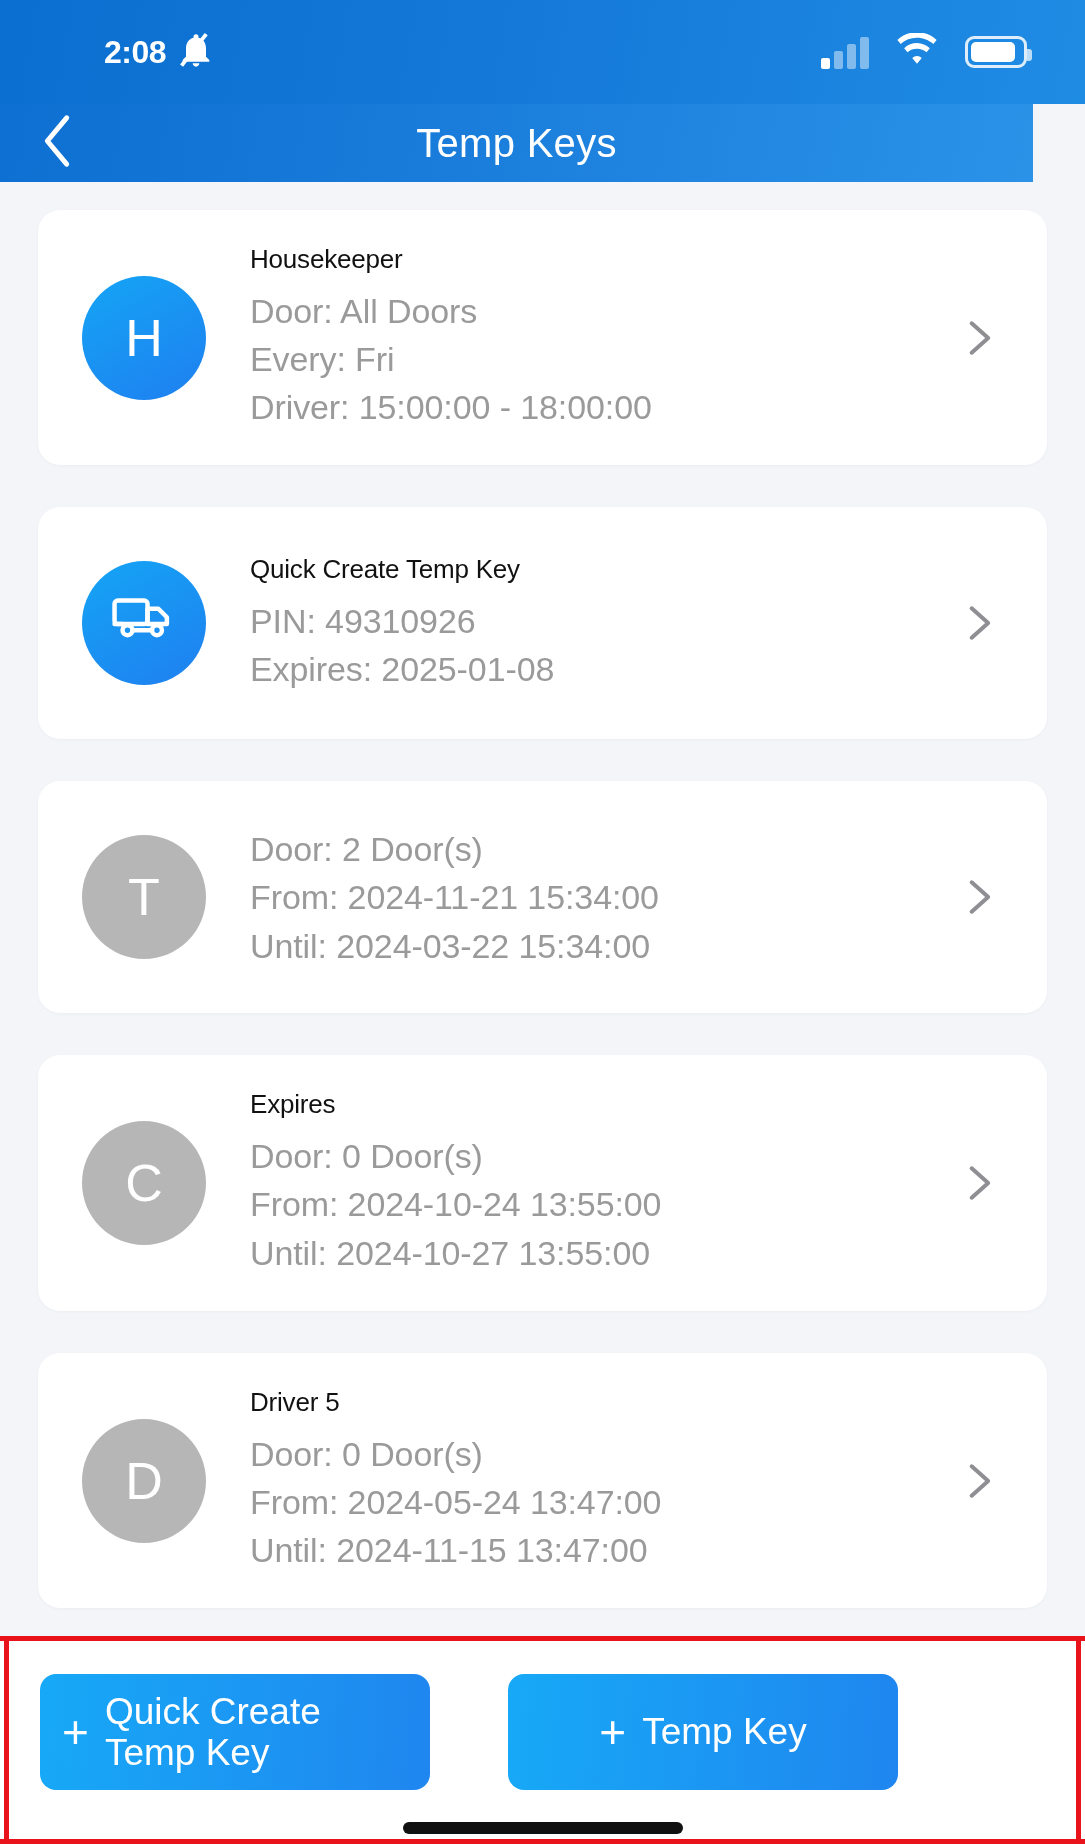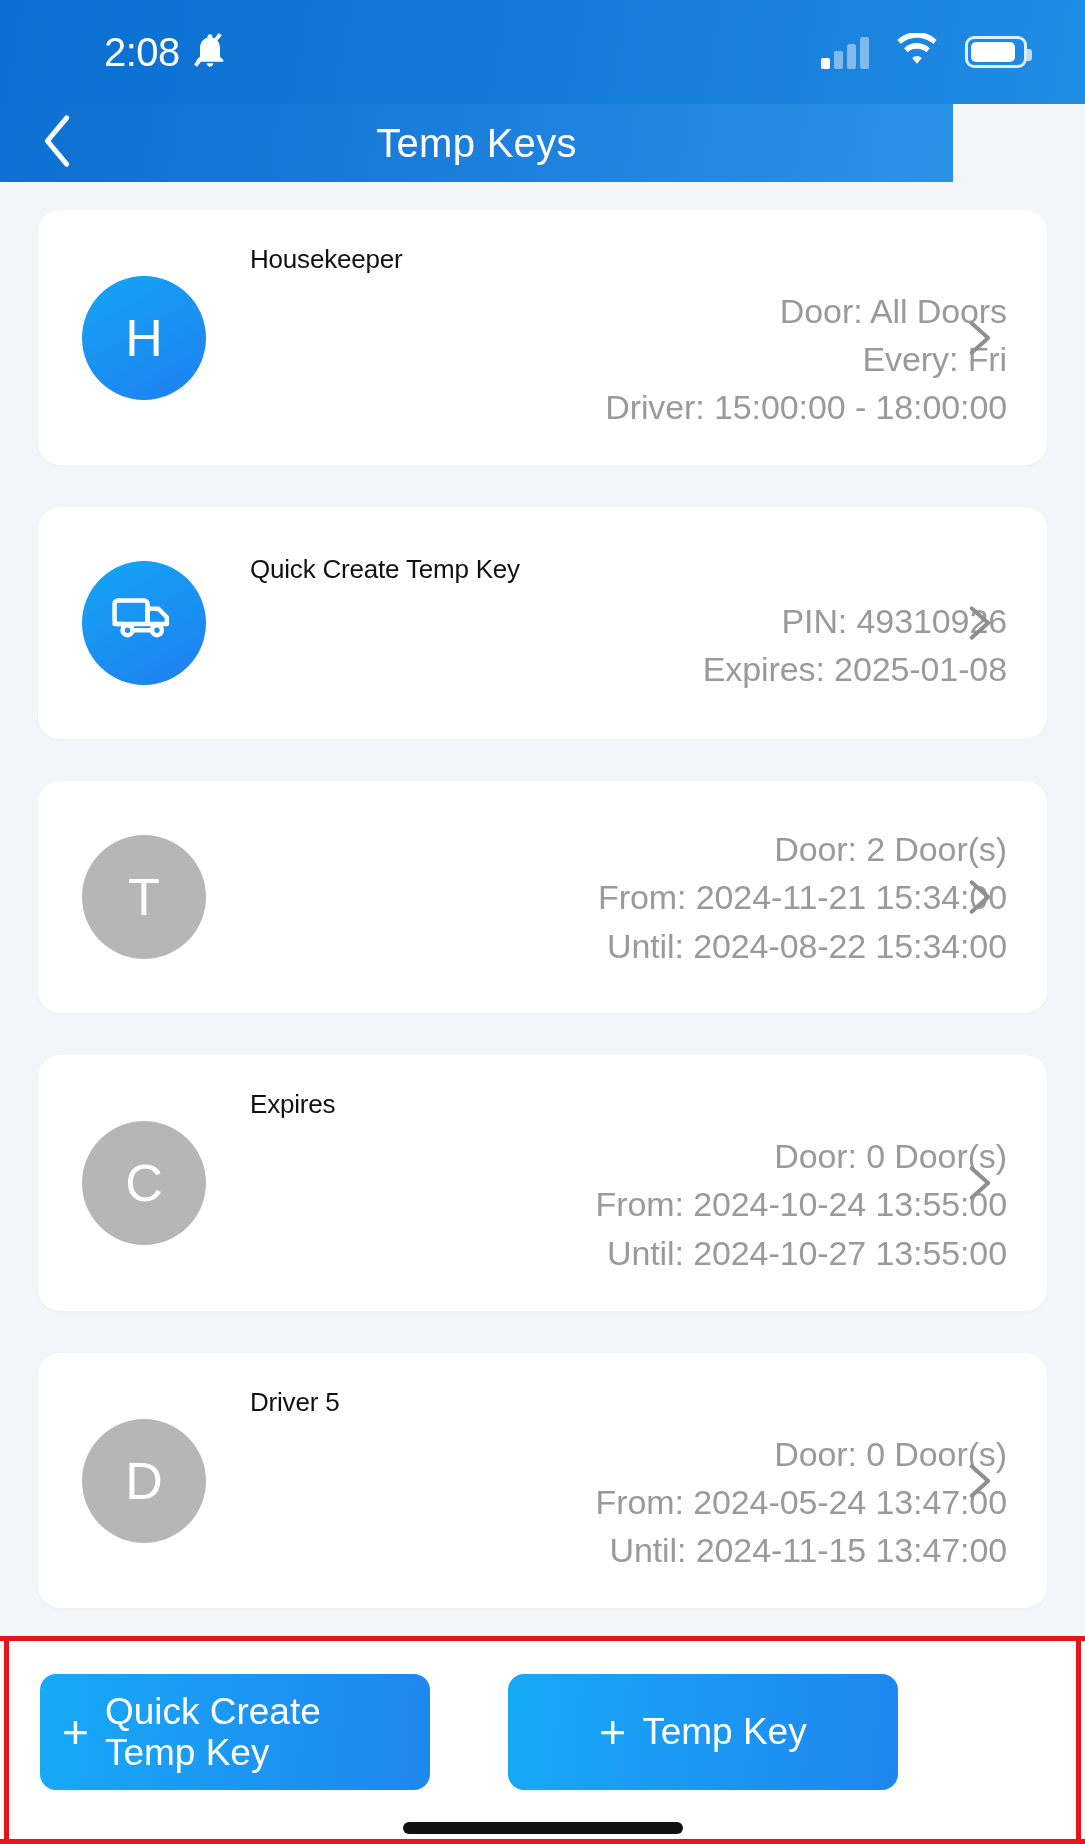--- a/index.html
+++ b/index.html
@@ -12,21 +12,21 @@
   }
 
   
   .statusbar{
     position:absolute; top:0; left:0; width:1085px; height:104px;
     background:linear-gradient(100deg,#0a6fd0 0%,#1478d8 45%,#1f8ce4 100%);
     display:flex; align-items:center; justify-content:space-between;
     padding:0 52px 0 0;
   }
   .sb-left{ display:flex; align-items:center; gap:10px; padding-left:104px; }
-  .sb-time{ color:#fff; font-size:40px; font-weight:400; letter-spacing:-0.5px; }
+  .sb-time{ color:#fff; font-size:32px; font-weight:700; letter-spacing:-0.5px; }
   .sb-right{ display:flex; align-items:center; gap:26px; padding-right:6px; }
 
   
   .signal{ display:flex; align-items:flex-end; gap:4px; height:34px; }
   .signal i{ display:block; width:9px; background:#fff; border-radius:2px; }
   .signal i:nth-child(1){ height:11px; opacity:1; }
   .signal i:nth-child(2){ height:18px; opacity:.45; }
   .signal i:nth-child(3){ height:25px; opacity:.45; }
   .signal i:nth-child(4){ height:32px; opacity:.45; }
 
@@ -36,21 +36,21 @@
     padding:3px;
   }
   .battery::after{
     content:""; position:absolute; right:-8px; top:10px; width:5px; height:12px;
     background:rgba(255,255,255,.7); border-radius:0 3px 3px 0;
   }
   .battery b{ display:block; height:100%; width:88%; background:#fff; border-radius:5px; }
 
   
   .navbar{
-    position:absolute; top:104px; left:0; width:953px; height:78px;
+    position:absolute; top:104px; left:0; width:1033px; height:78px;
     background:linear-gradient(100deg,#0d70d2 0%,#1a7ddb 45%,#2a93e8 100%);
     display:flex; align-items:center;
   }
   .nav-back{
     position:absolute; left:22px; top:50%; transform:translateY(-50%);
     width:70px; height:70px; display:flex; align-items:center; justify-content:center;
   }
   .nav-title{
     width:100%; text-align:center; color:#fff; font-size:40px; font-weight:400;
     letter-spacing:.3px;
@@ -73,21 +73,21 @@
     color:#fff; font-size:52px; font-weight:400; flex:0 0 124px;
   }
   .avatar.blue{ background:linear-gradient(150deg,#14a5f5 0%,#1f7ff0 100%); }
   .avatar.gray{ background:#b6b6b6; }
   .card-body{ flex:1; padding-left:44px; }
   .card-title{
     font-size:26px; color:#111; font-weight:400; line-height:1.18;
     margin-bottom:12px; letter-spacing:-.2px;
   }
   .card-line{
-    font-size:34px; color:#9a9a9a; line-height:1.42; letter-spacing:-.1px;text-align:right;
+    font-size:34px; color:#9a9a9a; line-height:1.42; letter-spacing:-.1px;
   }
   .chevron{
     position:absolute; right:46px; top:50%; transform:translateY(-50%);
     width:44px; height:44px;
   }
 
   
   .bottombar{
     position:absolute; left:0; bottom:0; width:1085px; height:208px;
     background:#fff; border:5px solid #e8131b; border-left:none; border-right:none;
@@ -206,21 +206,21 @@
     </span>
   </div>
 
   <div class="card">
     <div class="avatar gray">
       <span>T</span>
     </div>
     <div class="card-body">
       <div class="card-line">Door: 2 Door(s)</div>
       <div class="card-line">From: 2024-11-21 15:34:00</div>
-      <div class="card-line">Until: 2024-08-22 15:34:00</div>
+      <div class="card-line">Until: 2024-03-22 15:34:00</div>
     </div>
     <span class="chevron">
       <svg width="44" height="44" viewBox="0 0 24 24" fill="none" stroke="#8e8e93" stroke-width="2.2" stroke-linecap="round" stroke-linejoin="round">
         <polyline points="8,4 17,12 8,20"></polyline>
       </svg>
     </span>
   </div>
 
   <div class="card">
     <div class="avatar gray">

